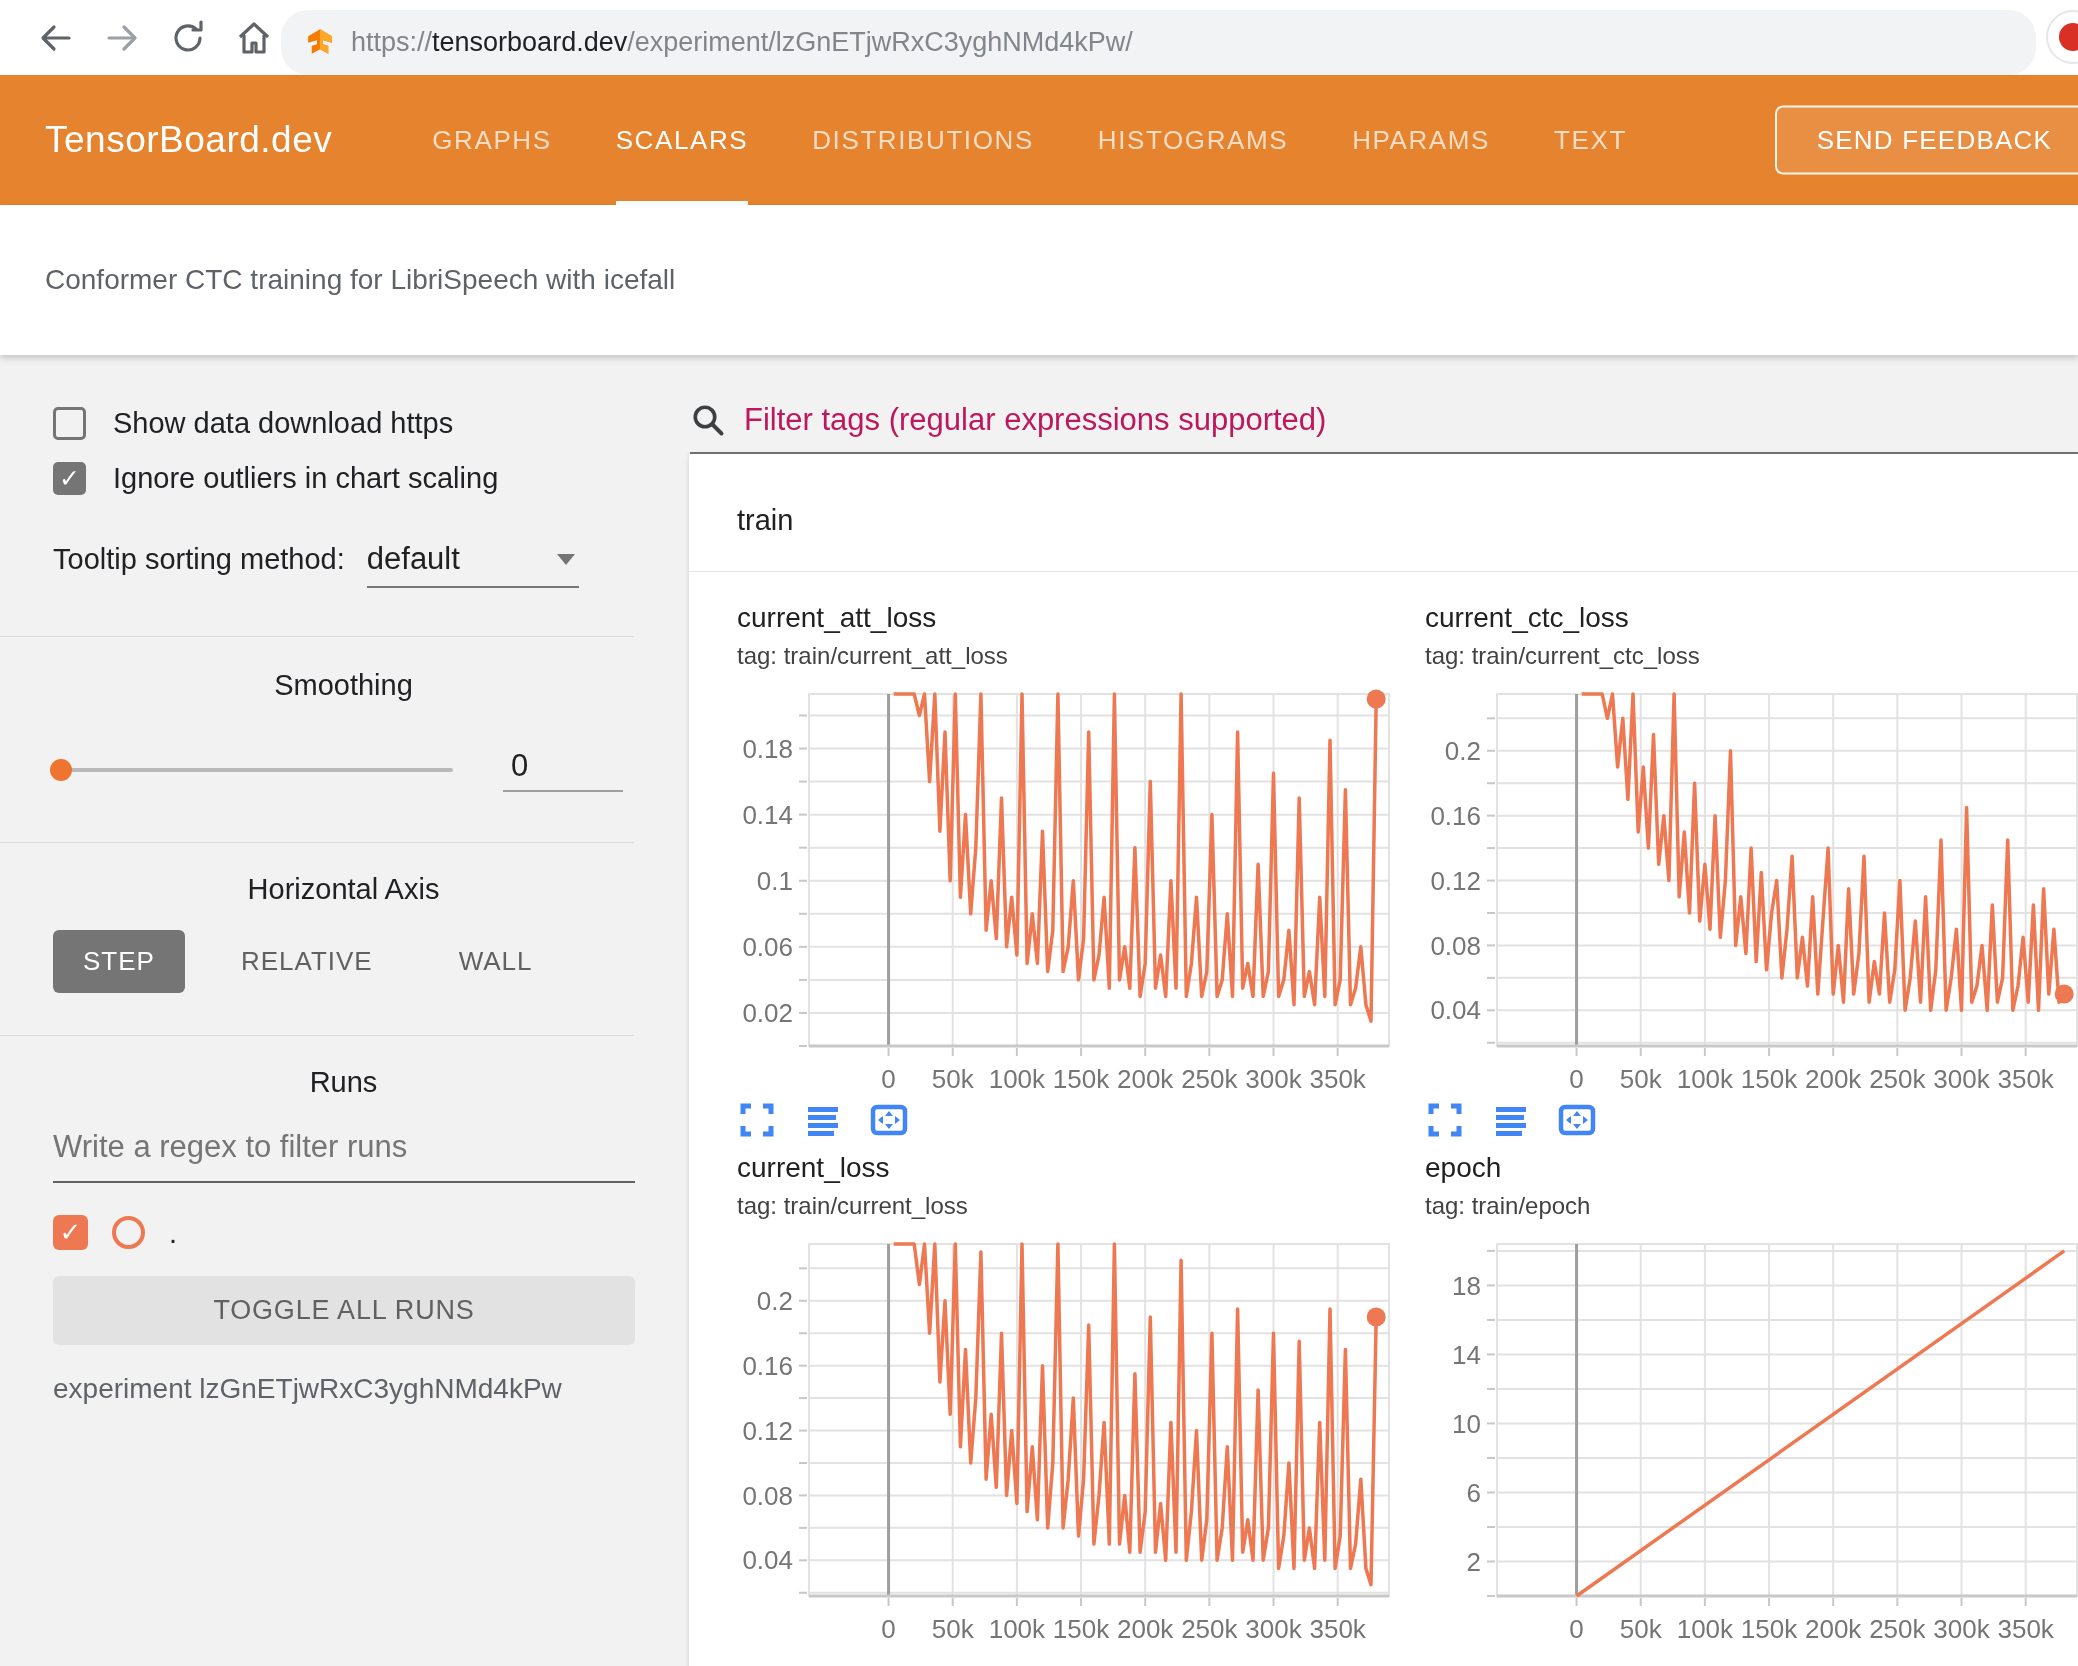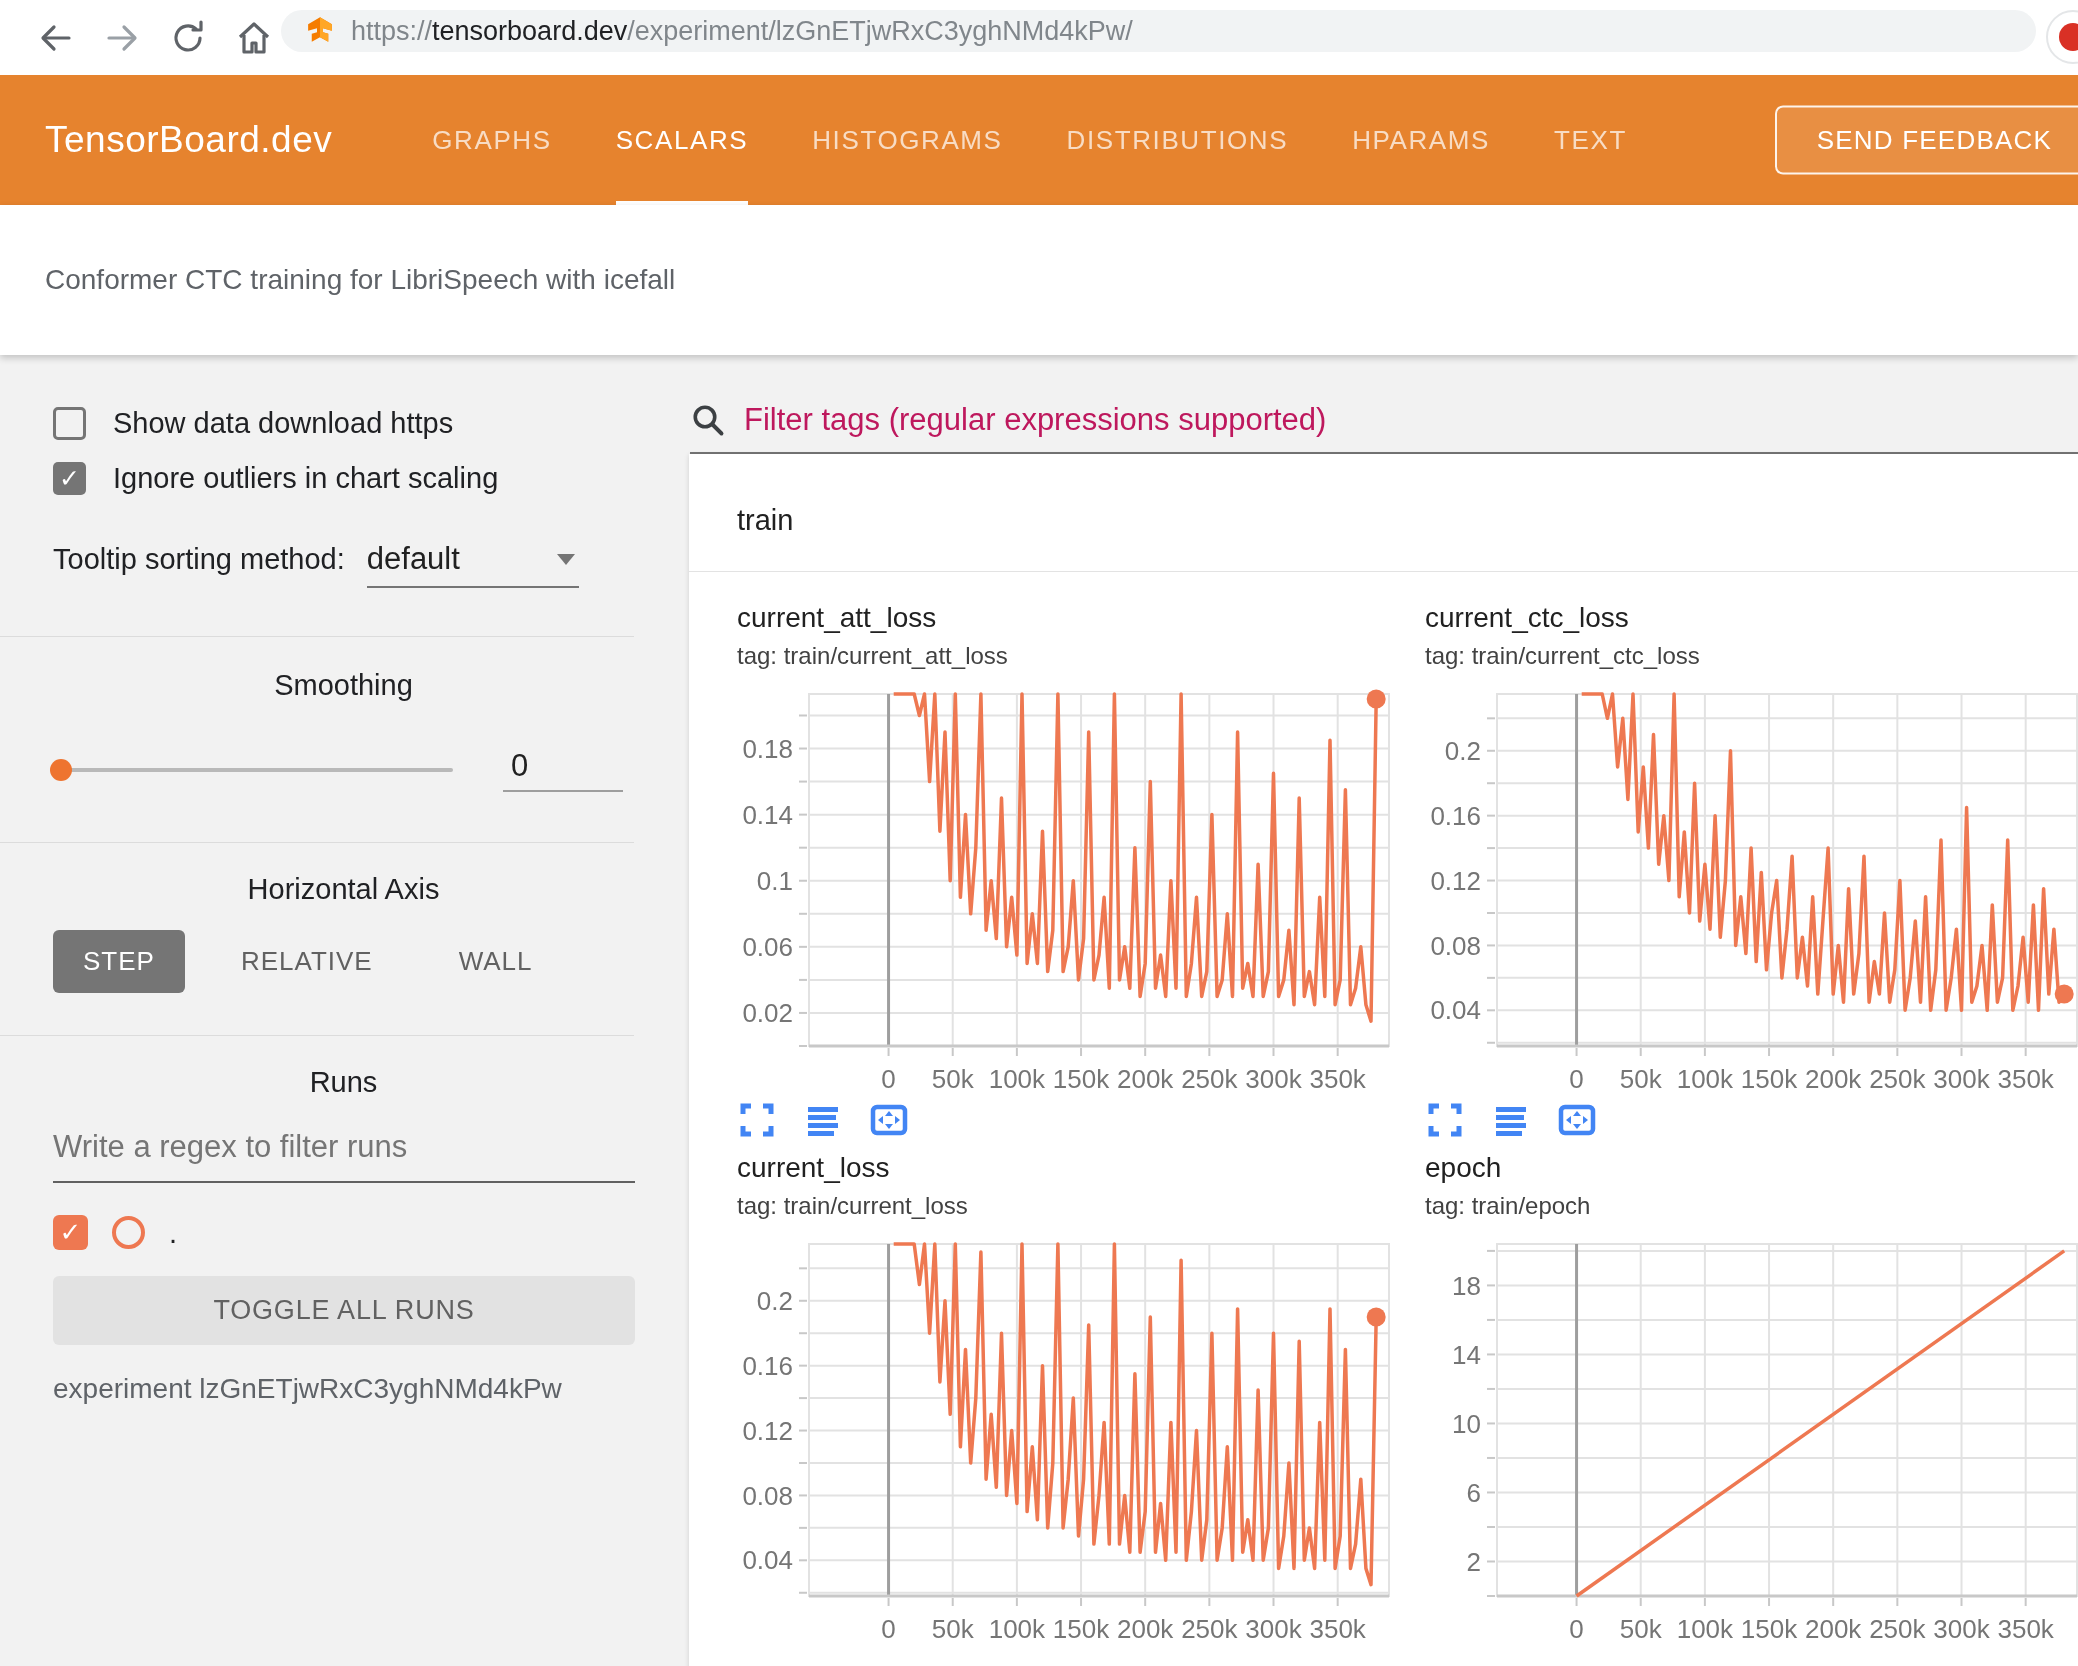--- a/index.html
+++ b/index.html
@@ -3,21 +3,21 @@
 <meta charset="utf-8">
 <style>
   * { box-sizing: border-box; margin: 0; padding: 0; }
   body { background:#888; font-family:"Liberation Sans","DejaVu Sans",sans-serif; }
   .page { position:relative; width:2078px; height:1666px; overflow:hidden; background:#f2f2f2; margin:0 auto; }
 
   
   .browser { position:relative; height:75px; background:#fff; display:flex; align-items:center; padding-left:36px; }
   .nav-ico { width:40px; height:40px; margin-right:26px; flex:0 0 auto; cursor:pointer; }
   .nav-ico svg { width:100%; height:100%; }
-  .urlbar { position:absolute; left:281px; top:10px; width:1755px; height:42px; border-radius:27px; background:#f1f3f4; display:flex; align-items:center; padding:0 24px; }
+  .urlbar { position:absolute; left:281px; top:10px; width:1755px; height:65px; border-radius:27px; background:#f1f3f4; display:flex; align-items:center; padding:0 24px; }
   .favicon { width:30px; height:30px; margin-right:16px; flex:0 0 auto; }
   .url { font-size:27px; color:#80868b; white-space:nowrap; overflow:hidden; }
   .url .domain { color:#202124; }
   .avatar { position:absolute; left:2046px; top:10px; width:54px; height:54px; border-radius:50%; background:#fff; border:2px solid #e4e6e8; display:flex; align-items:center; justify-content:center; }
   .avatar .red { width:28px; height:28px; border-radius:50%; background:#d93025; }
 
   
   .appbar { position:relative; height:130px; background:#e6832e; display:flex; align-items:stretch; padding:0 0 0 45px; }
   .logo { font-size:37px; color:#fff; font-weight:500; align-self:center; letter-spacing:0.5px; }
   .tabs { display:flex; margin-left:100px; gap:64px; }
@@ -125,22 +125,22 @@
     <div class="avatar">
         <div class="red"></div>
       </div>
   </div>
 
   <div class="appbar">
     <div class="logo">TensorBoard.dev</div>
     <div class="tabs">
       <div class="tab">GRAPHS</div>
       <div class="tab active">SCALARS</div>
+      <div class="tab">DISTRIBUTIONS</div>
       <div class="tab">HISTOGRAMS</div>
-      <div class="tab">DISTRIBUTIONS</div>
       <div class="tab">HPARAMS</div>
       <div class="tab">TEXT</div>
     </div>
     <button class="feedback-btn">SEND FEEDBACK</button>
   </div>
 
   <div class="subtitle-band">
     <div class="subtitle">Conformer CTC training for LibriSpeech with icefall</div>
   </div>
 

